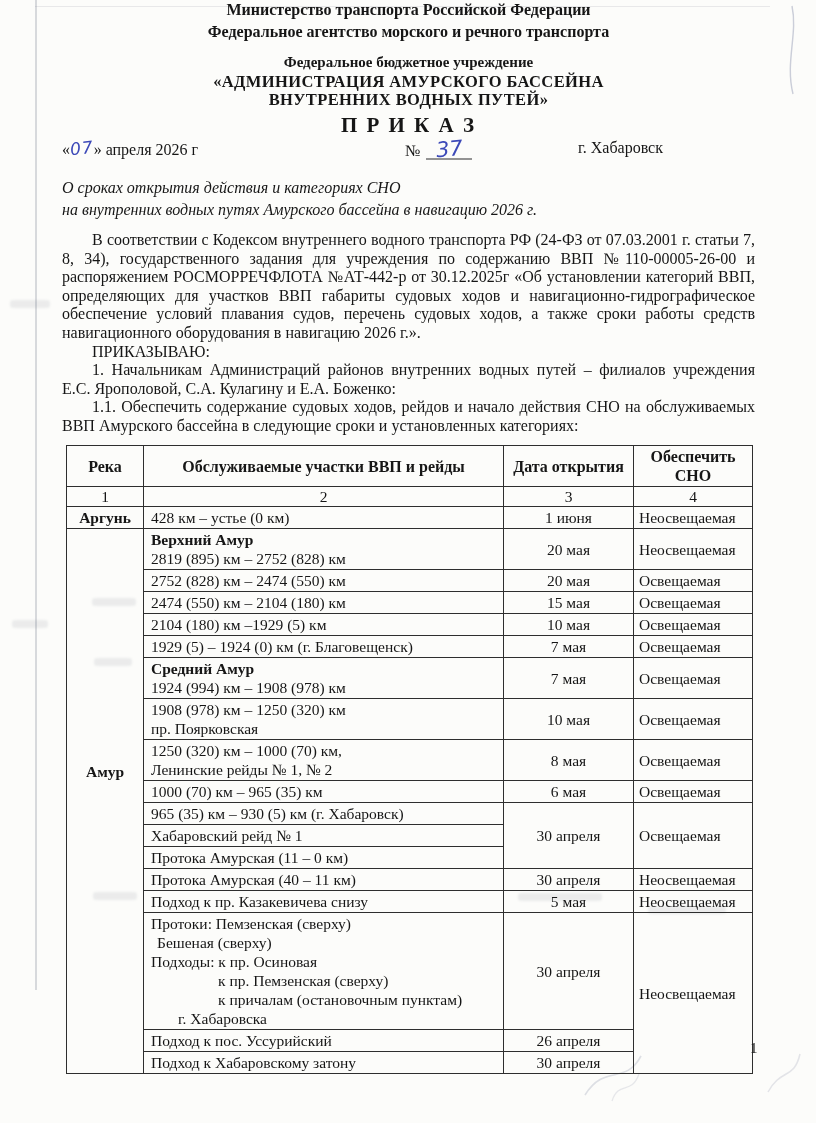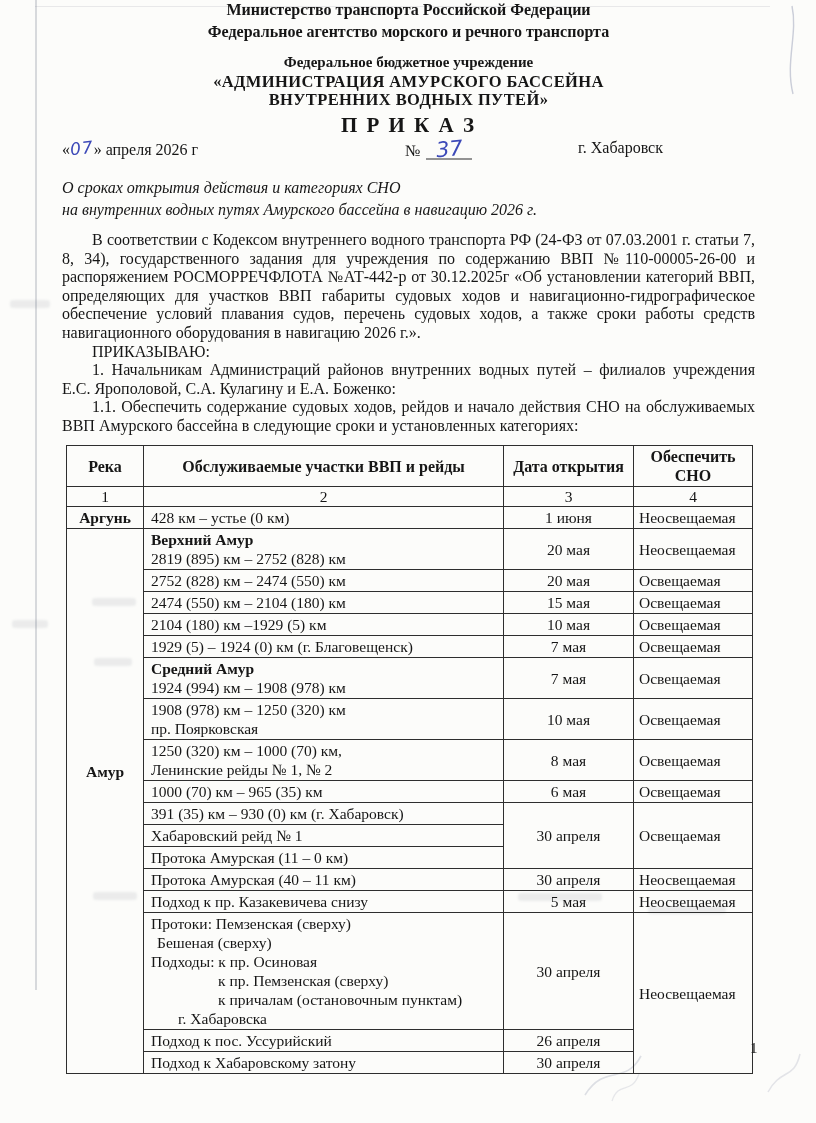--- a/index.html
+++ b/index.html
@@ -177,21 +177,21 @@
       </td>
       <td class="c-date">8 мая</td>
       <td class="c-cat">Освещаемая</td>
     </tr>
     <tr style="height:19px">
       <td class="c-sect">1000 (70) км – 965 (35) км</td>
       <td class="c-date">6 мая</td>
       <td class="c-cat">Освещаемая</td>
     </tr>
     <tr style="height:19px">
-      <td class="c-sect">391 (35) км – 930 (0) км (г. Хабаровск)</td>
+      <td class="c-sect">965 (35) км – 930 (5) км (г. Хабаровск)</td>
       <td class="c-date" rowspan="3">30 апреля</td>
       <td class="c-cat" rowspan="3">Освещаемая</td>
     </tr>
     <tr style="height:19px">
       <td class="c-sect">Хабаровский рейд № 1</td>
     </tr>
     <tr style="height:19px">
       <td class="c-sect">Протока Амурская (11 – 0 км)</td>
     </tr>
     <tr style="height:20px">

